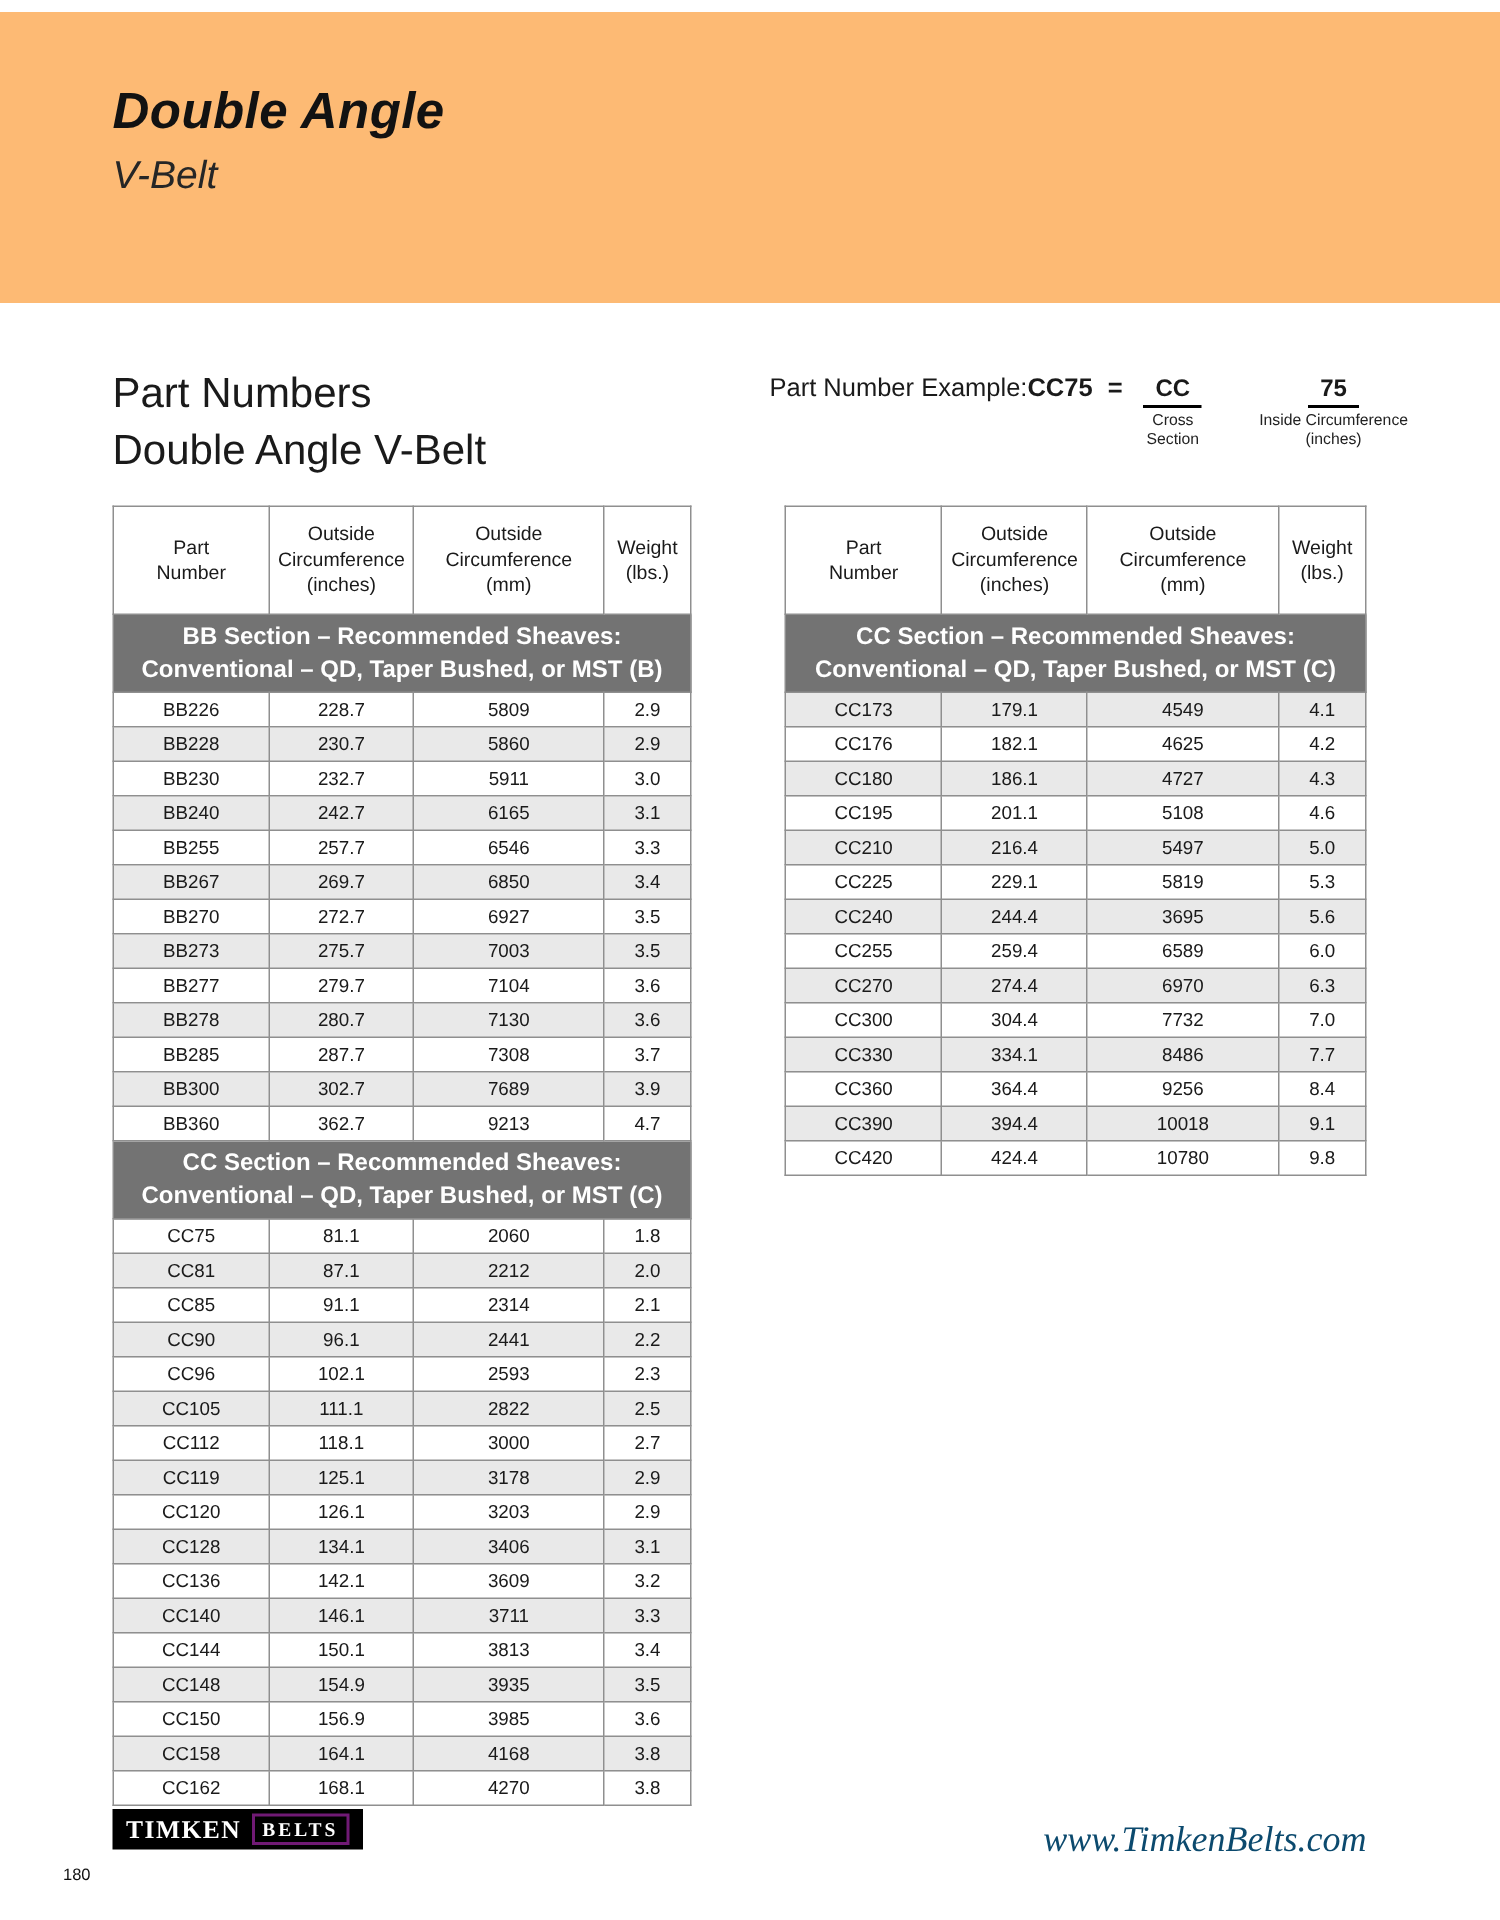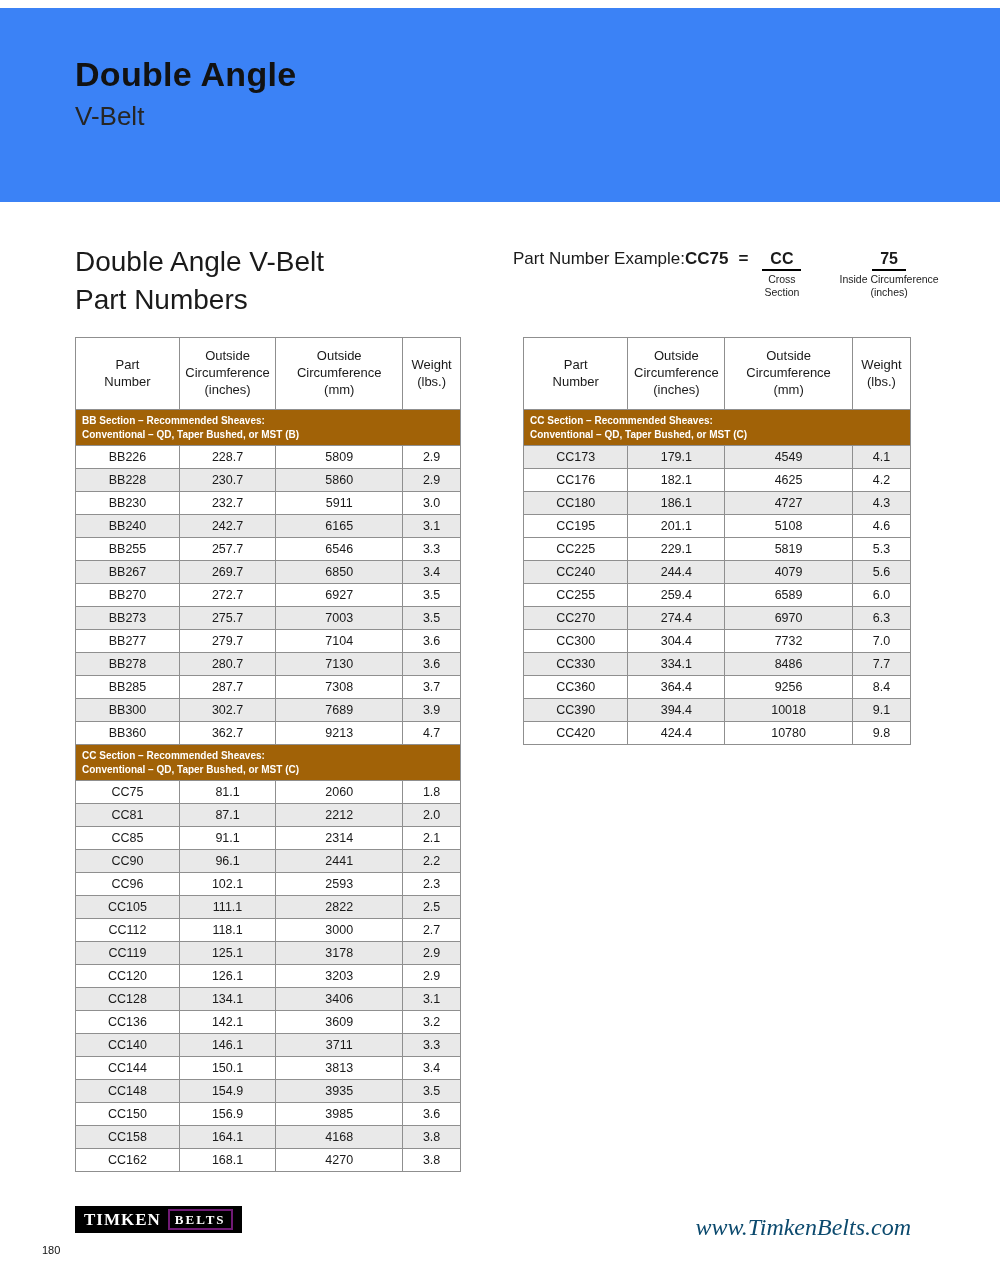--- a/index.html
+++ b/index.html
@@ -9,23 +9,24 @@
     font-family: "Liberation Sans", sans-serif;
     color: #1a1a1a;
     position: relative;
     overflow: hidden;
   }
 
   
   .banner {
     position: absolute; top: 8px; left: 0;
     width: 100%; height: 194px;
-    background: #3b82f6;
+    background: #fdba74;
     box-sizing: border-box;
     padding: 48px 0 0 75px;
+    font-style: italic;
   }
   .banner-title {
     font-size: 34px; font-weight: bold; color: #121212;
     letter-spacing: 0.3px; line-height: 1.1;
   }
   .banner-subtitle {
     font-size: 26px; font-weight: normal; color: #262626;
     margin-top: 8px;
   }
 
@@ -67,23 +68,23 @@
   .data-table col:nth-child(2) { width: 25%; }
   .data-table col:nth-child(3) { width: 33%; }
   .data-table col:nth-child(4) { width: 15%; }
   .data-table th, .data-table td { border: 1px solid #8f8f8f; }
   .data-table thead th {
     font-weight: normal; font-size: 13px; line-height: 1.3;
     text-align: center; vertical-align: middle;
     height: 69px; white-space: pre-line; background: #ffffff;
   }
   .data-table tr.section-header td {
-    background: #a16207; color: #ffffff;
-    font-weight: bold; font-size: 10px; line-height: 1.35;
-    text-align: left; padding: 4px 6px;
+    background: #737373; color: #ffffff;
+    font-weight: bold; font-size: 16px; line-height: 1.35;
+    text-align: center; padding: 4px 6px;
     white-space: pre-line;
   }
   .data-table tbody td {
     text-align: center; font-size: 12.5px;
     height: 22px; padding: 0; color: #1a1a1a;
   }
   .data-table tbody tr.shade td { background: #e9e9e9; }
 
   
   .page-num {
@@ -111,22 +112,22 @@
 </style>
 </head>
 <body>
 
 <div class="banner">
   <div class="banner-title">Double Angle</div>
   <div class="banner-subtitle">V-Belt</div>
 </div>
 
 <div class="page-heading">
+  <div>Part Numbers</div>
   <div>Double Angle V-Belt</div>
-  <div>Part Numbers</div>
 </div>
 
 <div class="example">
   <span>Part Number Example: </span>
   <b>CC75</b>
   <span class="ex-equals">=</span>
   <span class="ex-col">
     <span class="ex-value">CC</span>
     <span class="ex-tick"></span>
     <span class="ex-label" style="display:block;">Cross
@@ -398,30 +399,36 @@
           <td>186.1</td>
           <td>4727</td>
           <td>4.3</td>
         </tr>
         <tr>
           <td>CC195</td>
           <td>201.1</td>
           <td>5108</td>
           <td>4.6</td>
         </tr>
+        <tr class="shade">
+          <td>CC210</td>
+          <td>216.4</td>
+          <td>5497</td>
+          <td>5.0</td>
+        </tr>
         <tr>
           <td>CC225</td>
           <td>229.1</td>
           <td>5819</td>
           <td>5.3</td>
         </tr>
         <tr class="shade">
           <td>CC240</td>
           <td>244.4</td>
-          <td>4079</td>
+          <td>3695</td>
           <td>5.6</td>
         </tr>
         <tr>
           <td>CC255</td>
           <td>259.4</td>
           <td>6589</td>
           <td>6.0</td>
         </tr>
         <tr class="shade">
           <td>CC270</td>

